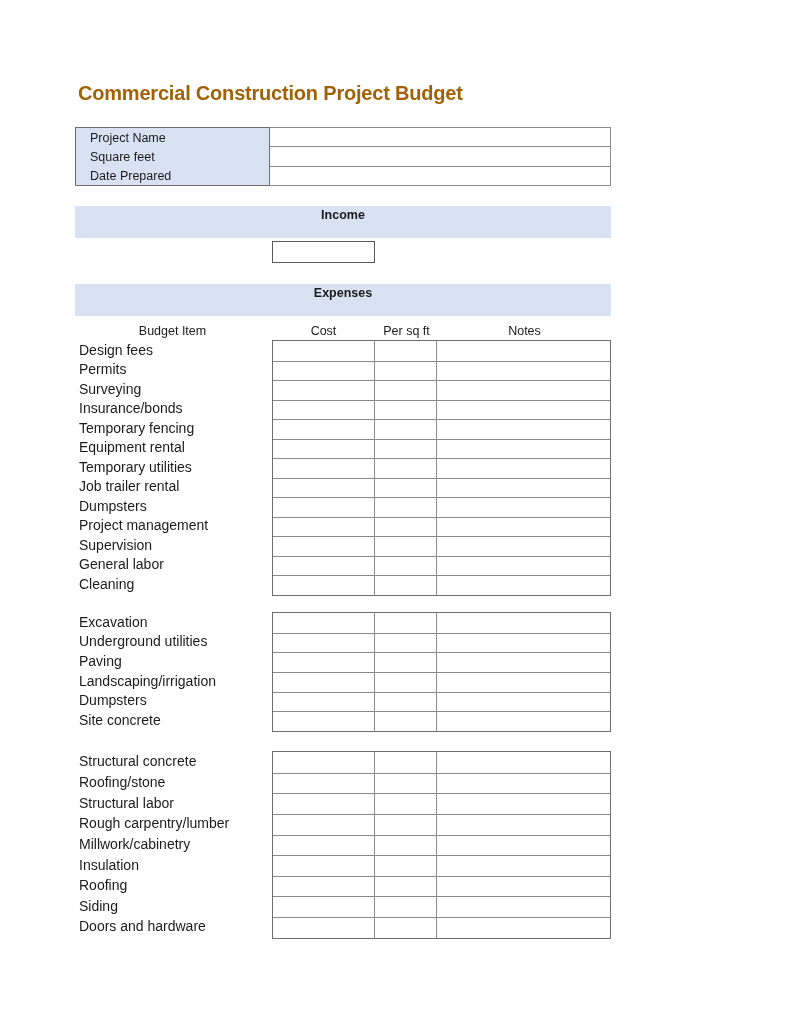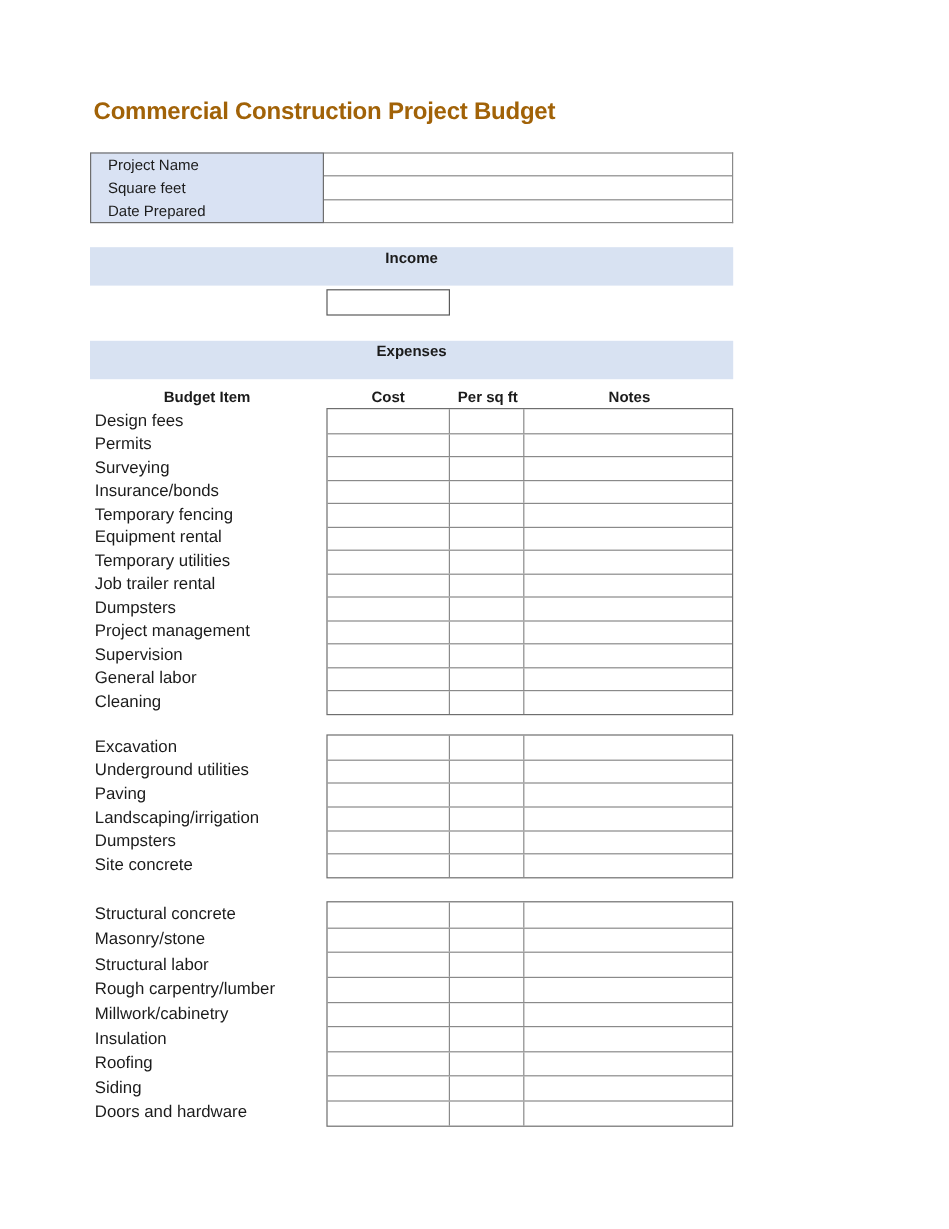--- a/index.html
+++ b/index.html
@@ -98,21 +98,21 @@
     font-size: 12.5px;
     padding: 0 4px;
     outline: none;
   }
 
   
   .col-header {
     position: absolute;
     top: 324px;
     font-size: 12.5px;
-    font-weight: 700;
+    font-weight: 400;
     text-align: center;
     white-space: nowrap;
   }
   #h-item  { left: 75px;  width: 195px; }
   #h-cost  { left: 272px; width: 103px; }
   #h-psf   { left: 375px; width: 63px;  }
   #h-notes { left: 438px; width: 173px; }
 
   
   .labels { position: absolute; left: 79px; }
@@ -291,21 +291,21 @@
           <div class="cell notes-cell"></div>
         </div>
         <div class="grid-row">
           <div class="cell cost-cell"></div>
           <div class="cell per-sq-ft-cell"></div>
           <div class="cell notes-cell"></div>
         </div>
       </div>
       <div class="labels section-2">
         <div class="row-label">Structural concrete</div>
-        <div class="row-label">Masonry/stone</div>
+        <div class="row-label">Roofing/stone</div>
         <div class="row-label">Structural labor</div>
         <div class="row-label">Rough carpentry/lumber</div>
         <div class="row-label">Millwork/cabinetry</div>
         <div class="row-label">Insulation</div>
         <div class="row-label">Roofing</div>
         <div class="row-label">Siding</div>
         <div class="row-label">Doors and hardware</div>
       </div>
       <div class="grid section-2">
         <div class="grid-row">

